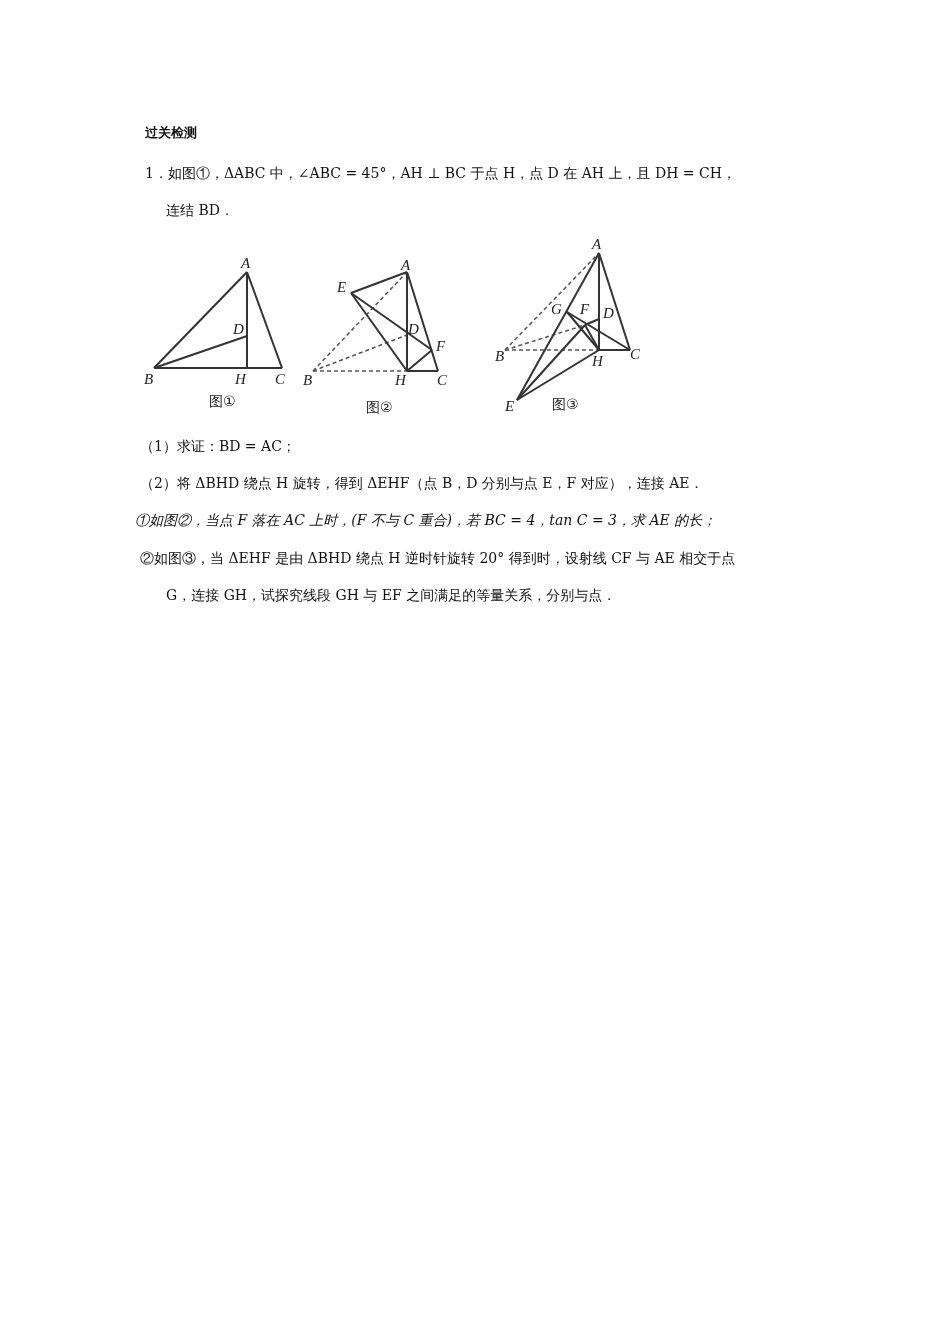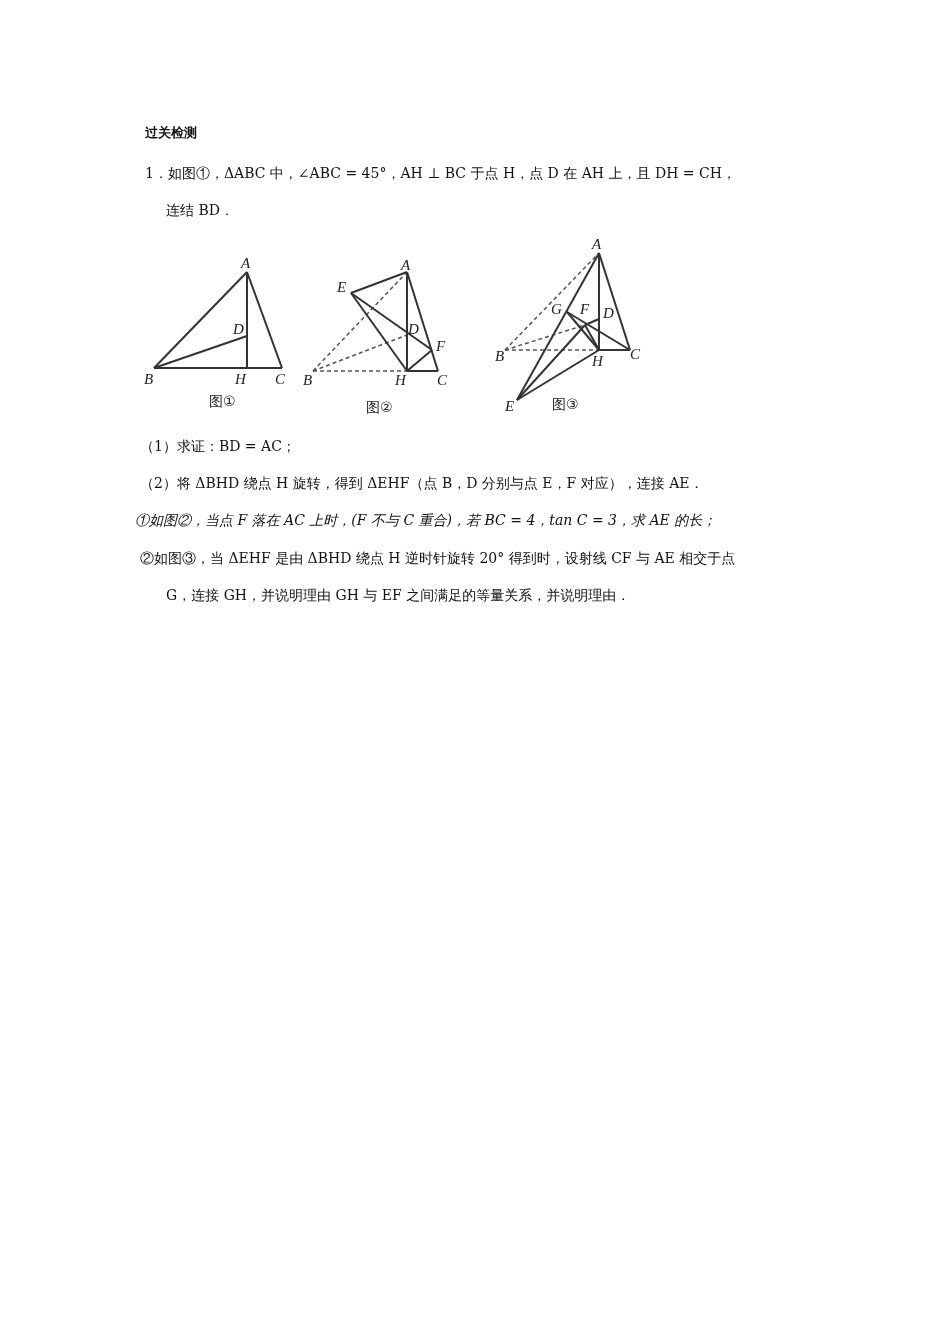--- a/index.html
+++ b/index.html
@@ -95,13 +95,13 @@
     <text class="lbl" x="145" y="127">C</text>
     <text class="lbl" x="20" y="179">E</text>
     <text class="cap" x="67" y="177">图③</text>
   </svg>
 </div>
 
 <div class="abs line" style="left:140px;top:436px;text-align:right;">（1）求证：BD = AC；</div>
 <div class="abs line" style="left:140px;top:473px;text-align:center;">（2）将 ΔBHD 绕点 H 旋转，得到 ΔEHF（点 B，D 分别与点 E，F 对应），连接 AE．</div>
 <div class="abs line" style="left:135px;top:510px;font-style:italic;">①如图②，当点 F 落在 AC 上时，(F 不与 C 重合)，若 BC = 4，tan C = 3，求 AE 的长；</div>
 <div class="abs line" style="left:140px;top:548px;">②如图③，当 ΔEHF 是由 ΔBHD 绕点 H 逆时针旋转 20° 得到时，设射线 CF 与 AE 相交于点</div>
-<div class="abs line" style="left:166px;top:585px;">G，连接 GH，并说明理由 GH 与 EF 之间满足的等量关系，并说明理由．</div>
+<div class="abs line" style="left:166px;top:585px;">G，连接 GH，试探究线段 GH 与 EF 之间满足的等量关系，分别与点．</div>
 
 </body></html>

